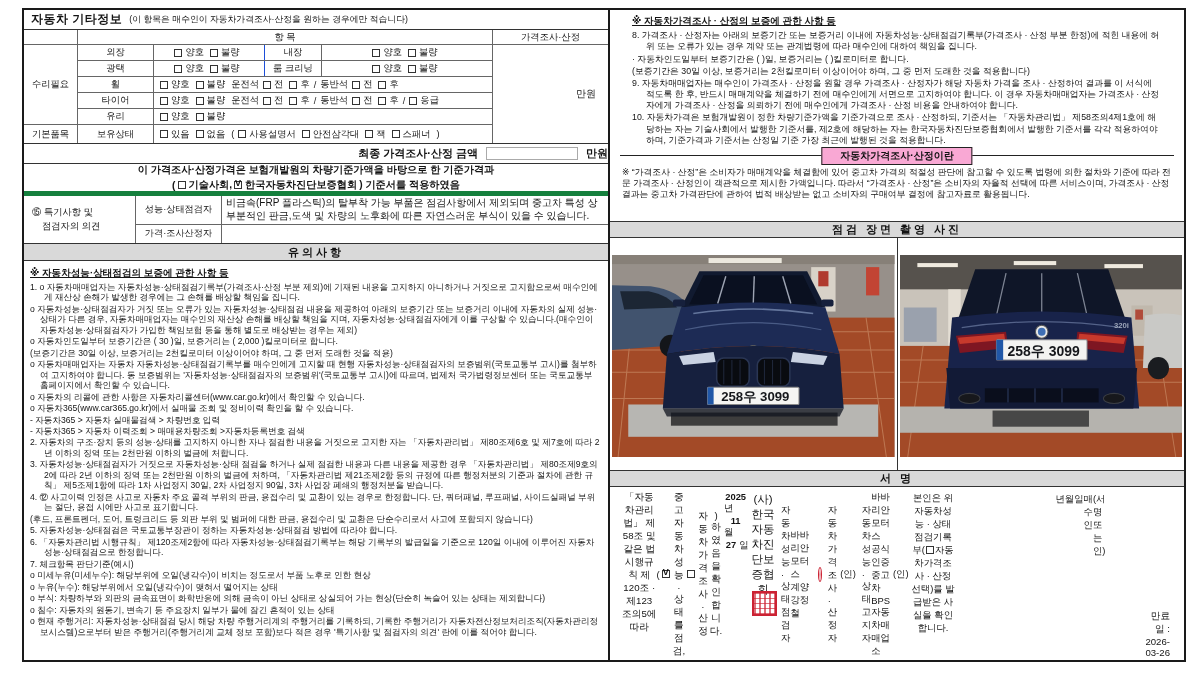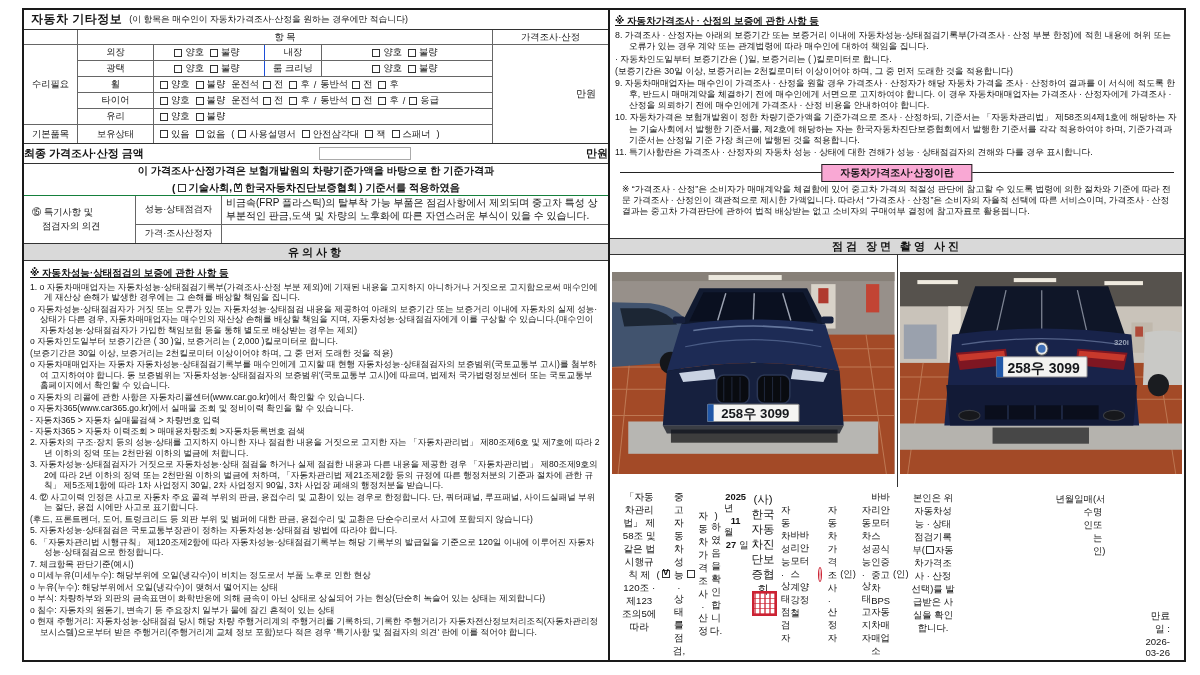--- a/index.html
+++ b/index.html
@@ -23,42 +23,42 @@
 .seg.grow{flex:1}
 .opts{display:flex;align-items:center;gap:2px;padding-left:4px}
 .cb{width:8px;height:8px;border:1px solid #333;display:inline-block;flex:none;background:#fff;position:relative;margin-right:1px}
 .cb i{position:absolute;left:0;top:-3px;font-style:normal;font-weight:bold;font-size:9px;color:#111;line-height:1}
 .ol{font-size:9.3px;margin-right:4px;white-space:nowrap}
 .ol.tight{margin-right:2px}
 .ot-price{width:116px;border-left:1px solid #666;display:flex;flex-direction:column}
 .ot-price .ph{height:15px;border-bottom:1px solid #666;display:flex;align-items:center;justify-content:center;font-size:9.3px}
 .ot-price .pv{flex:1;display:flex;align-items:center;justify-content:flex-end;padding-right:12px;font-size:10px}
 
-.final{height:20px;border-bottom:1px solid #333;display:flex;align-items:center;justify-content:space-between;gap:8px;font-size:11px;font-weight:bold}
+.final{height:20px;border-bottom:1px solid #333;display:flex;align-items:center;justify-content:flex-end;gap:8px;font-size:11px;font-weight:bold}
 .final .inp{width:92px;height:13px;border:1px solid #aaa;background:#fff}
-.basis{height:32px;border-bottom:1px solid #15803d;display:flex;flex-direction:column;align-items:center;justify-content:space-between;font-size:10.2px;font-weight:bold;gap:1px}
+.basis{height:32px;border-bottom:5px solid #15803d;display:flex;flex-direction:column;align-items:center;justify-content:center;font-size:10.2px;font-weight:bold;gap:1px}
 .basis .l2{display:flex;align-items:center;gap:2px}
 .special{height:48px;border-bottom:1px solid #333;display:flex;font-size:9.3px}
 .special .sl{width:112px;border-right:1px solid #666;display:flex;flex-direction:column;justify-content:center;padding-left:8px;gap:1px}
 .special .sr{flex:1;display:flex;flex-direction:column}
 .srow{display:flex;flex:1}
 .srow.first{border-bottom:1px solid #666;flex:1.5}
 .sk{width:86px;border-right:1px solid #666;display:flex;align-items:center;justify-content:center;text-align:center;font-size:9.2px}
 .sv{flex:1;padding:1px 4px;font-size:10px;line-height:1.25;display:flex;align-items:center}
 
 .bar{height:17px;background:#d9d9d9;border-bottom:1px solid #333;display:flex;align-items:center;justify-content:center;font-weight:bold;font-size:11px;letter-spacing:3px;flex:none}
 
 .notice{flex:1;padding:4px 6px;font-size:8.6px;line-height:1.22;overflow:hidden}
 .notice .tt,.rnotice .tt{font-size:9.6px;font-weight:bold;text-decoration:underline;margin:2px 0 3px}
 .notice p,.rnotice p{margin:0 0 1px}
 .pn{padding-left:14px;text-indent:-14px}
 .pb{margin-left:13px;padding-left:10px;text-indent:-10px}
 .ps{margin-left:32px}
 .pp{margin-left:24px}
-.rnotice{height:162px;padding:3px 5px;font-size:8.8px;line-height:1.27;overflow:hidden}
+.rnotice{height:162px;padding:3px 22px;font-size:8.8px;line-height:1.27;overflow:hidden}
 
 .def{height:76px;padding:0 10px;position:relative;flex:none}
 .def .rule{position:relative;border-top:1.5px solid #222;margin-top:10px}
 .def .dt{position:absolute;top:-9px;left:50%;transform:translate(-50%,0);background:#f9a8d4;border:1.5px solid #222;padding:1px 18px;font-weight:bold;font-size:10px;white-space:nowrap}
 .def .dx{padding:11px 2px 0;font-size:8.8px;line-height:1.3}
 
 .photos{height:232px;display:flex;flex:none}
 .pcell{flex:1;padding:17px 2px 13px;display:flex;align-items:center;justify-content:center;overflow:hidden}
 .pcell.first{border-right:1px solid #333}
 .pcell svg{width:100%;height:100%}
@@ -423,20 +423,21 @@
                 <line x1="140" y1="132" x2="140" y2="146"></line>
                 <line x1="168" y1="132" x2="168" y2="146"></line>
               </g>
             <ellipse cx="72" cy="142" rx="11" ry="5" fill="#17181c" stroke="#3a3d44"></ellipse>
             <ellipse cx="222" cy="142" rx="11" ry="5" fill="#17181c" stroke="#3a3d44"></ellipse>
           </g>
         </svg>
       </div>
     </div>
 
+    <div class="bar" style="border-top:1px solid #333">서      명</div>
 
     <div class="sign">
       <div class="sc law">「자동차관리법」 제58조 및 같은 법 시행규칙 제120조 · 제123조의5에 따라</div>
       <div class="sc law">
         <span class="inl">
           <span>(</span>
           <span class="cb">
               <i>V</i>
             </span>
           <span>중고자동차성능·상태를 점검,</span>

